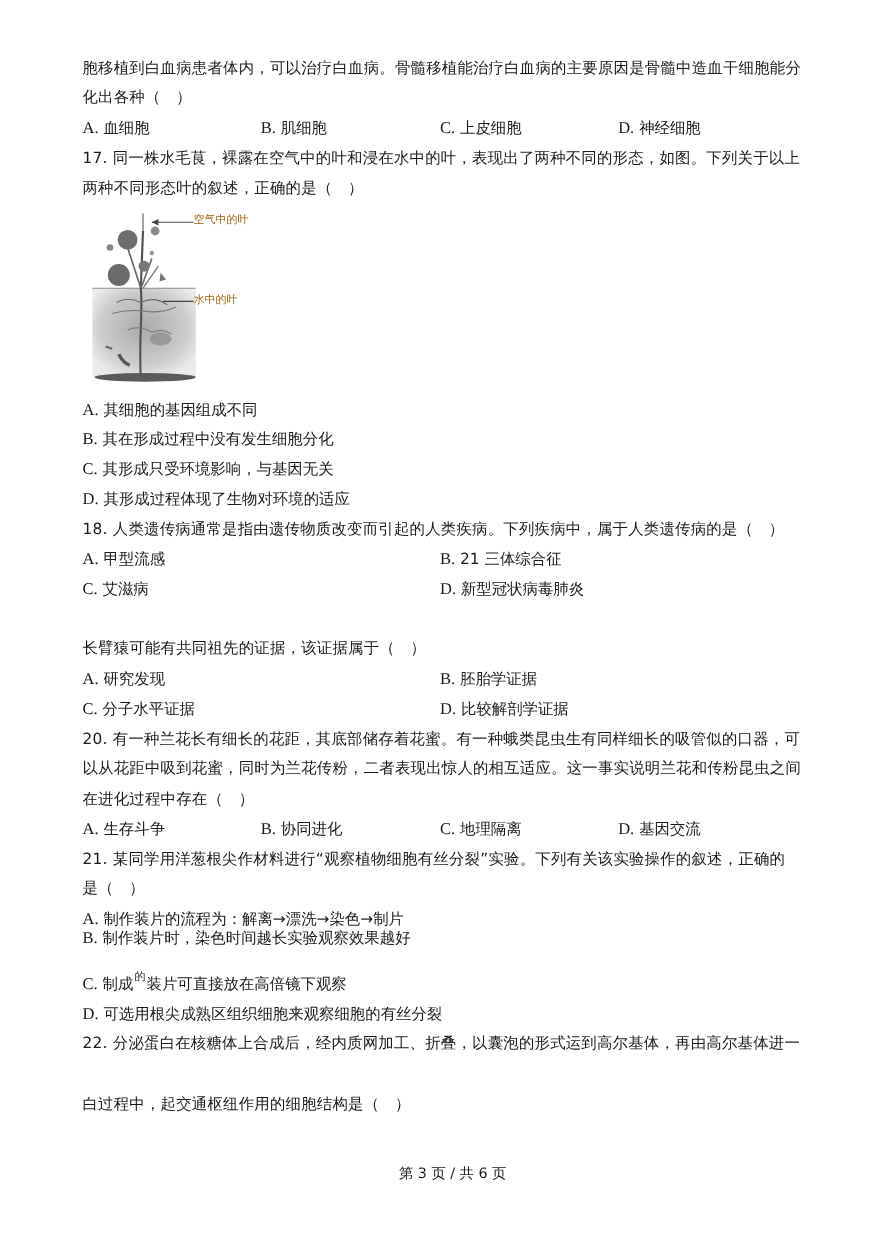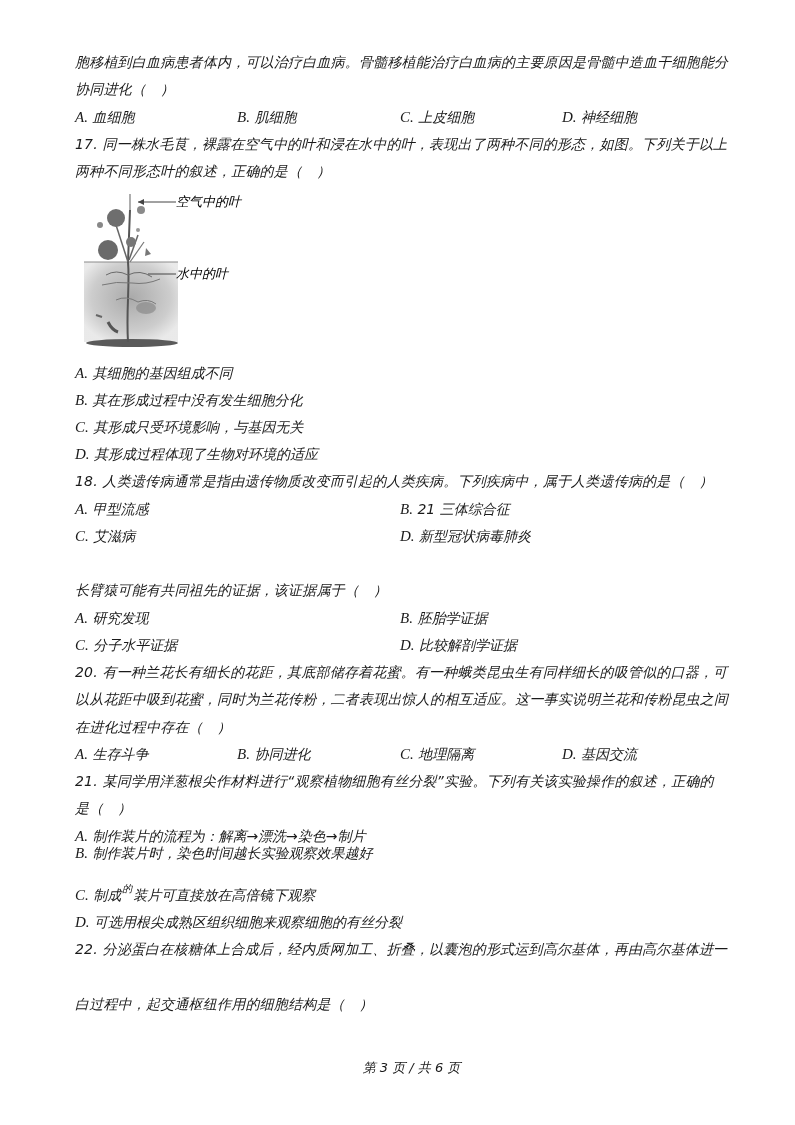--- a/index.html
+++ b/index.html
@@ -1,43 +1,43 @@
 <!DOCTYPE html>
 <html><head>
   <meta charset="utf-8">
   <style>
     html, body { margin: 0; padding: 0; background: #ffffff; }
     body {
       width: 795px; height: 1125px; position: relative; overflow: hidden;
       font-family: "DejaVu Sans", "Liberation Sans", sans-serif;
       color: #1a1a1a;
     }
-    .page { position: absolute; left: 0; top: 0; width: 795px; height: 1125px; font-style: italic; }
+    .page { position: absolute; left: 0; top: 0; width: 795px; height: 1125px; }
     .line {
       position: absolute; left: 75px; width: 650px;
       font-size: 14px; line-height: 18px; white-space: nowrap;
       letter-spacing: 0.2px;
     }
     .opt { position: absolute; font-size: 14px; line-height: 18px; white-space: nowrap; }
     .lbl { font-family: "Liberation Serif", serif; font-size: 15px; }
     .sup-de { font-size: 10px; position: relative; top: -8px; margin: 0 1px; }
     .figure { position: absolute; left: 76px; top: 190px; width: 210px; height: 160px; }
-    .fig-label { position: absolute; font-size: 13px; color: #000000; white-space: nowrap; }
+    .fig-label { position: absolute; font-size: 10px; color: #a16207; white-space: nowrap; }
     .footer {
       position: absolute; left: 0; width: 795px; top: 1060px; text-align: center;
       font-size: 13px; line-height: 16px; padding-left: 14px;
     }
   </style>
 </head>
 <body>
 
 <div class="page">
 
   <div class="line" style="top:53px">胞移植到白血病患者体内，可以治疗白血病。骨髓移植能治疗白血病的主要原因是骨髓中造血干细胞能分</div>
-  <div class="line" style="top:80px">协同进化（　）</div>
+  <div class="line" style="top:80px">化出各种（　）</div>
   <div>
     <div class="opt" style="left:75px;top:108px"><span class="lbl">A.</span> <span>血细胞</span></div>
     <div class="opt" style="left:237px;top:108px"><span class="lbl">B.</span> <span>肌细胞</span></div>
     <div class="opt" style="left:400px;top:108px"><span class="lbl">C.</span> <span>上皮细胞</span></div>
     <div class="opt" style="left:562px;top:108px"><span class="lbl">D.</span> <span>神经细胞</span></div>
   </div>
 
   <div class="line" style="top:135px">17. 同一株水毛茛，裸露在空气中的叶和浸在水中的叶，表现出了两种不同的形态，如图。下列关于以上</div>
   <div class="line" style="top:162px">两种不同形态叶的叙述，正确的是（　）</div>
 

